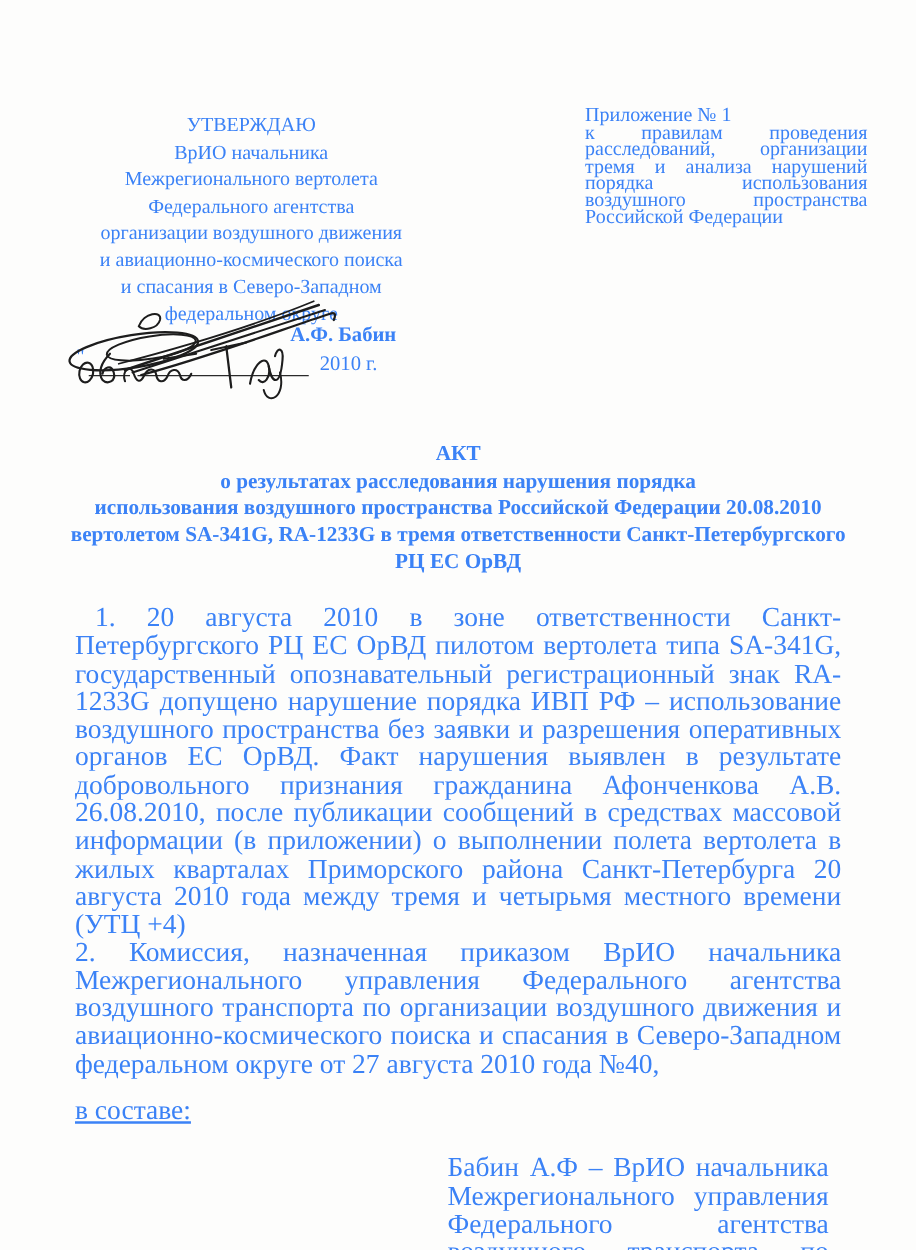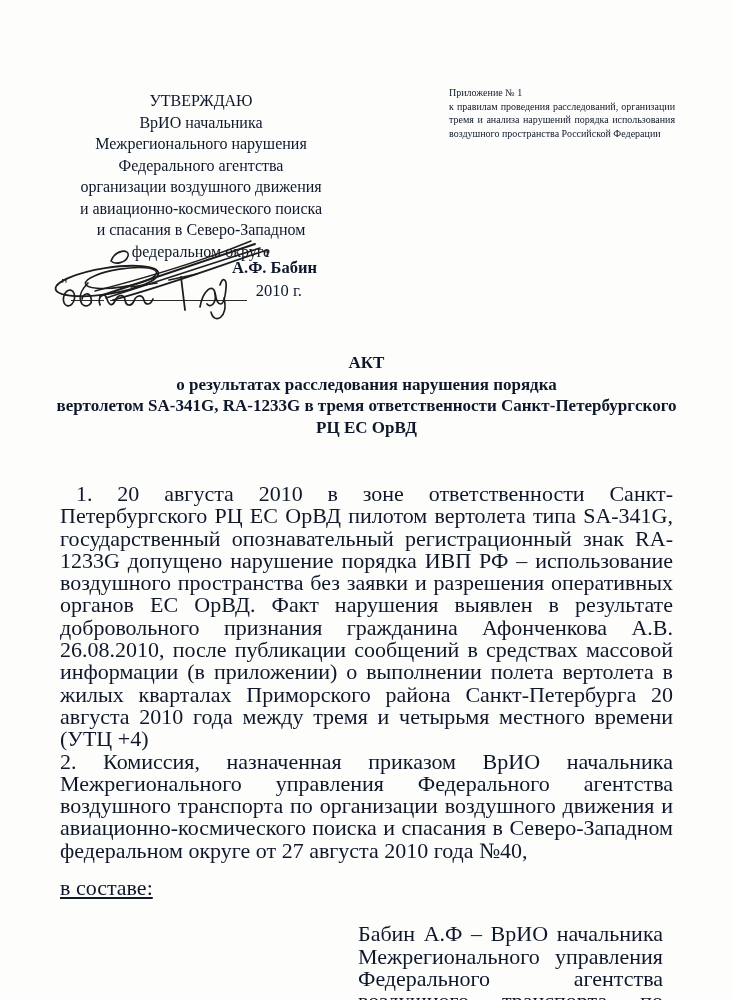--- a/index.html
+++ b/index.html
@@ -1,21 +1,21 @@
 <!DOCTYPE html>
 <html><head>
 <meta charset="utf-8">
 <style>
   html,body{margin:0;padding:0;background:#888;}
   .page{
     position:relative;
     width:733px;height:1000px;
     margin:0 auto;
     background:#fdfdfc;
-    color:#0f172a;
+    color:#3b82f6;
     font-family:"Liberation Serif","DejaVu Serif",serif;
     overflow:hidden;
   }
   
   .approval{
     position:absolute;left:55px;top:90px;width:292px;
     font-size:16px;line-height:21.5px;text-align:center;
   }
   .approval .ln{white-space:nowrap;}
   .sig-name{
@@ -38,22 +38,22 @@
   
   .signature{
     position:absolute;left:45px;top:228px;width:400px;height:92px;
     pointer-events:none;
   }
   .signature path,.signature ellipse{
     fill:none;stroke:#1d1d1d;stroke-linecap:round;stroke-linejoin:round;
   }
   
   .annex{
-    position:absolute;left:449px;top:86px;width:226px;
-    font-size:10px;line-height:13.5px;
+    position:absolute;left:468px;top:86px;width:226px;
+    font-size:16px;line-height:13.5px;
   }
   .annex-heading{margin-bottom:0px;}
   .annex-body{text-align:justify;}
   
   .title{
     position:absolute;left:28px;top:352px;width:677px;
     text-align:center;font-weight:bold;
     font-size:17px;line-height:21.5px;
   }
   
@@ -69,21 +69,21 @@
   .chair-desc{width:305px;flex:none;text-align:justify;margin-top:24px;}
 </style>
 </head>
 <body>
 
 <div class="page">
 
   <div class="approval">
     <div class="ln">УТВЕРЖДАЮ</div>
     <div class="ln">ВрИО начальника</div>
-    <div class="ln">Межрегионального нарушения</div>
+    <div class="ln">Межрегионального вертолета</div>
     <div class="ln">Федерального агентства</div>
     <div class="ln">организации воздушного движения</div>
     <div class="ln">и авиационно-космического поиска</div>
     <div class="ln">и спасания в Северо-Западном</div>
     <div class="ln">федеральном округе</div>
     <div class="sig-name">А.Ф. Бабин</div>
     <div class="date-row">
       <span class="quote">"</span>
       <span class="u u1"></span>
       <span class="u u2"></span>
@@ -116,20 +116,21 @@
   </svg>
 
   <div class="annex">
     <div class="annex-heading">Приложение № 1</div>
     <div class="annex-body">к правилам проведения расследований, организации тремя и анализа нарушений порядка использования воздушного пространства Российской Федерации</div>
   </div>
 
   <div class="title">
     <div>АКТ</div>
     <div>о результатах расследования нарушения порядка</div>
+    <div>использования воздушного пространства Российской Федерации 20.08.2010</div>
     <div>вертолетом SA-341G, RA-1233G в тремя ответственности Санкт-Петербургского</div>
     <div>РЦ ЕС ОрВД</div>
   </div>
 
   <div class="body">
     <p class="p1">1. 20 августа 2010 в зоне ответственности Санкт-Петербургского РЦ ЕС ОрВД пилотом вертолета типа SA-341G, государственный опознавательный регистрационный знак RA-1233G допущено нарушение порядка ИВП РФ – использование воздушного пространства без заявки и разрешения оперативных органов ЕС ОрВД. Факт нарушения выявлен в результате добровольного признания гражданина Афонченкова А.В. 26.08.2010, после публикации сообщений в средствах массовой информации (в приложении) о выполнении полета вертолета в жилых кварталах Приморского района Санкт-Петербурга 20 августа 2010 года между  тремя и четырьмя местного времени (УТЦ +4)</p>
     <p class="p2">2. Комиссия, назначенная приказом ВрИО начальника Межрегионального управления Федерального агентства воздушного транспорта по организации воздушного движения и авиационно-космического поиска и спасания в Северо-Западном федеральном округе от 27 августа 2010 года №40,</p>
     <p class="compose">в составе:</p>
     <div class="commission-row">
       <div class="chair-label">Председатель комиссии</div>

